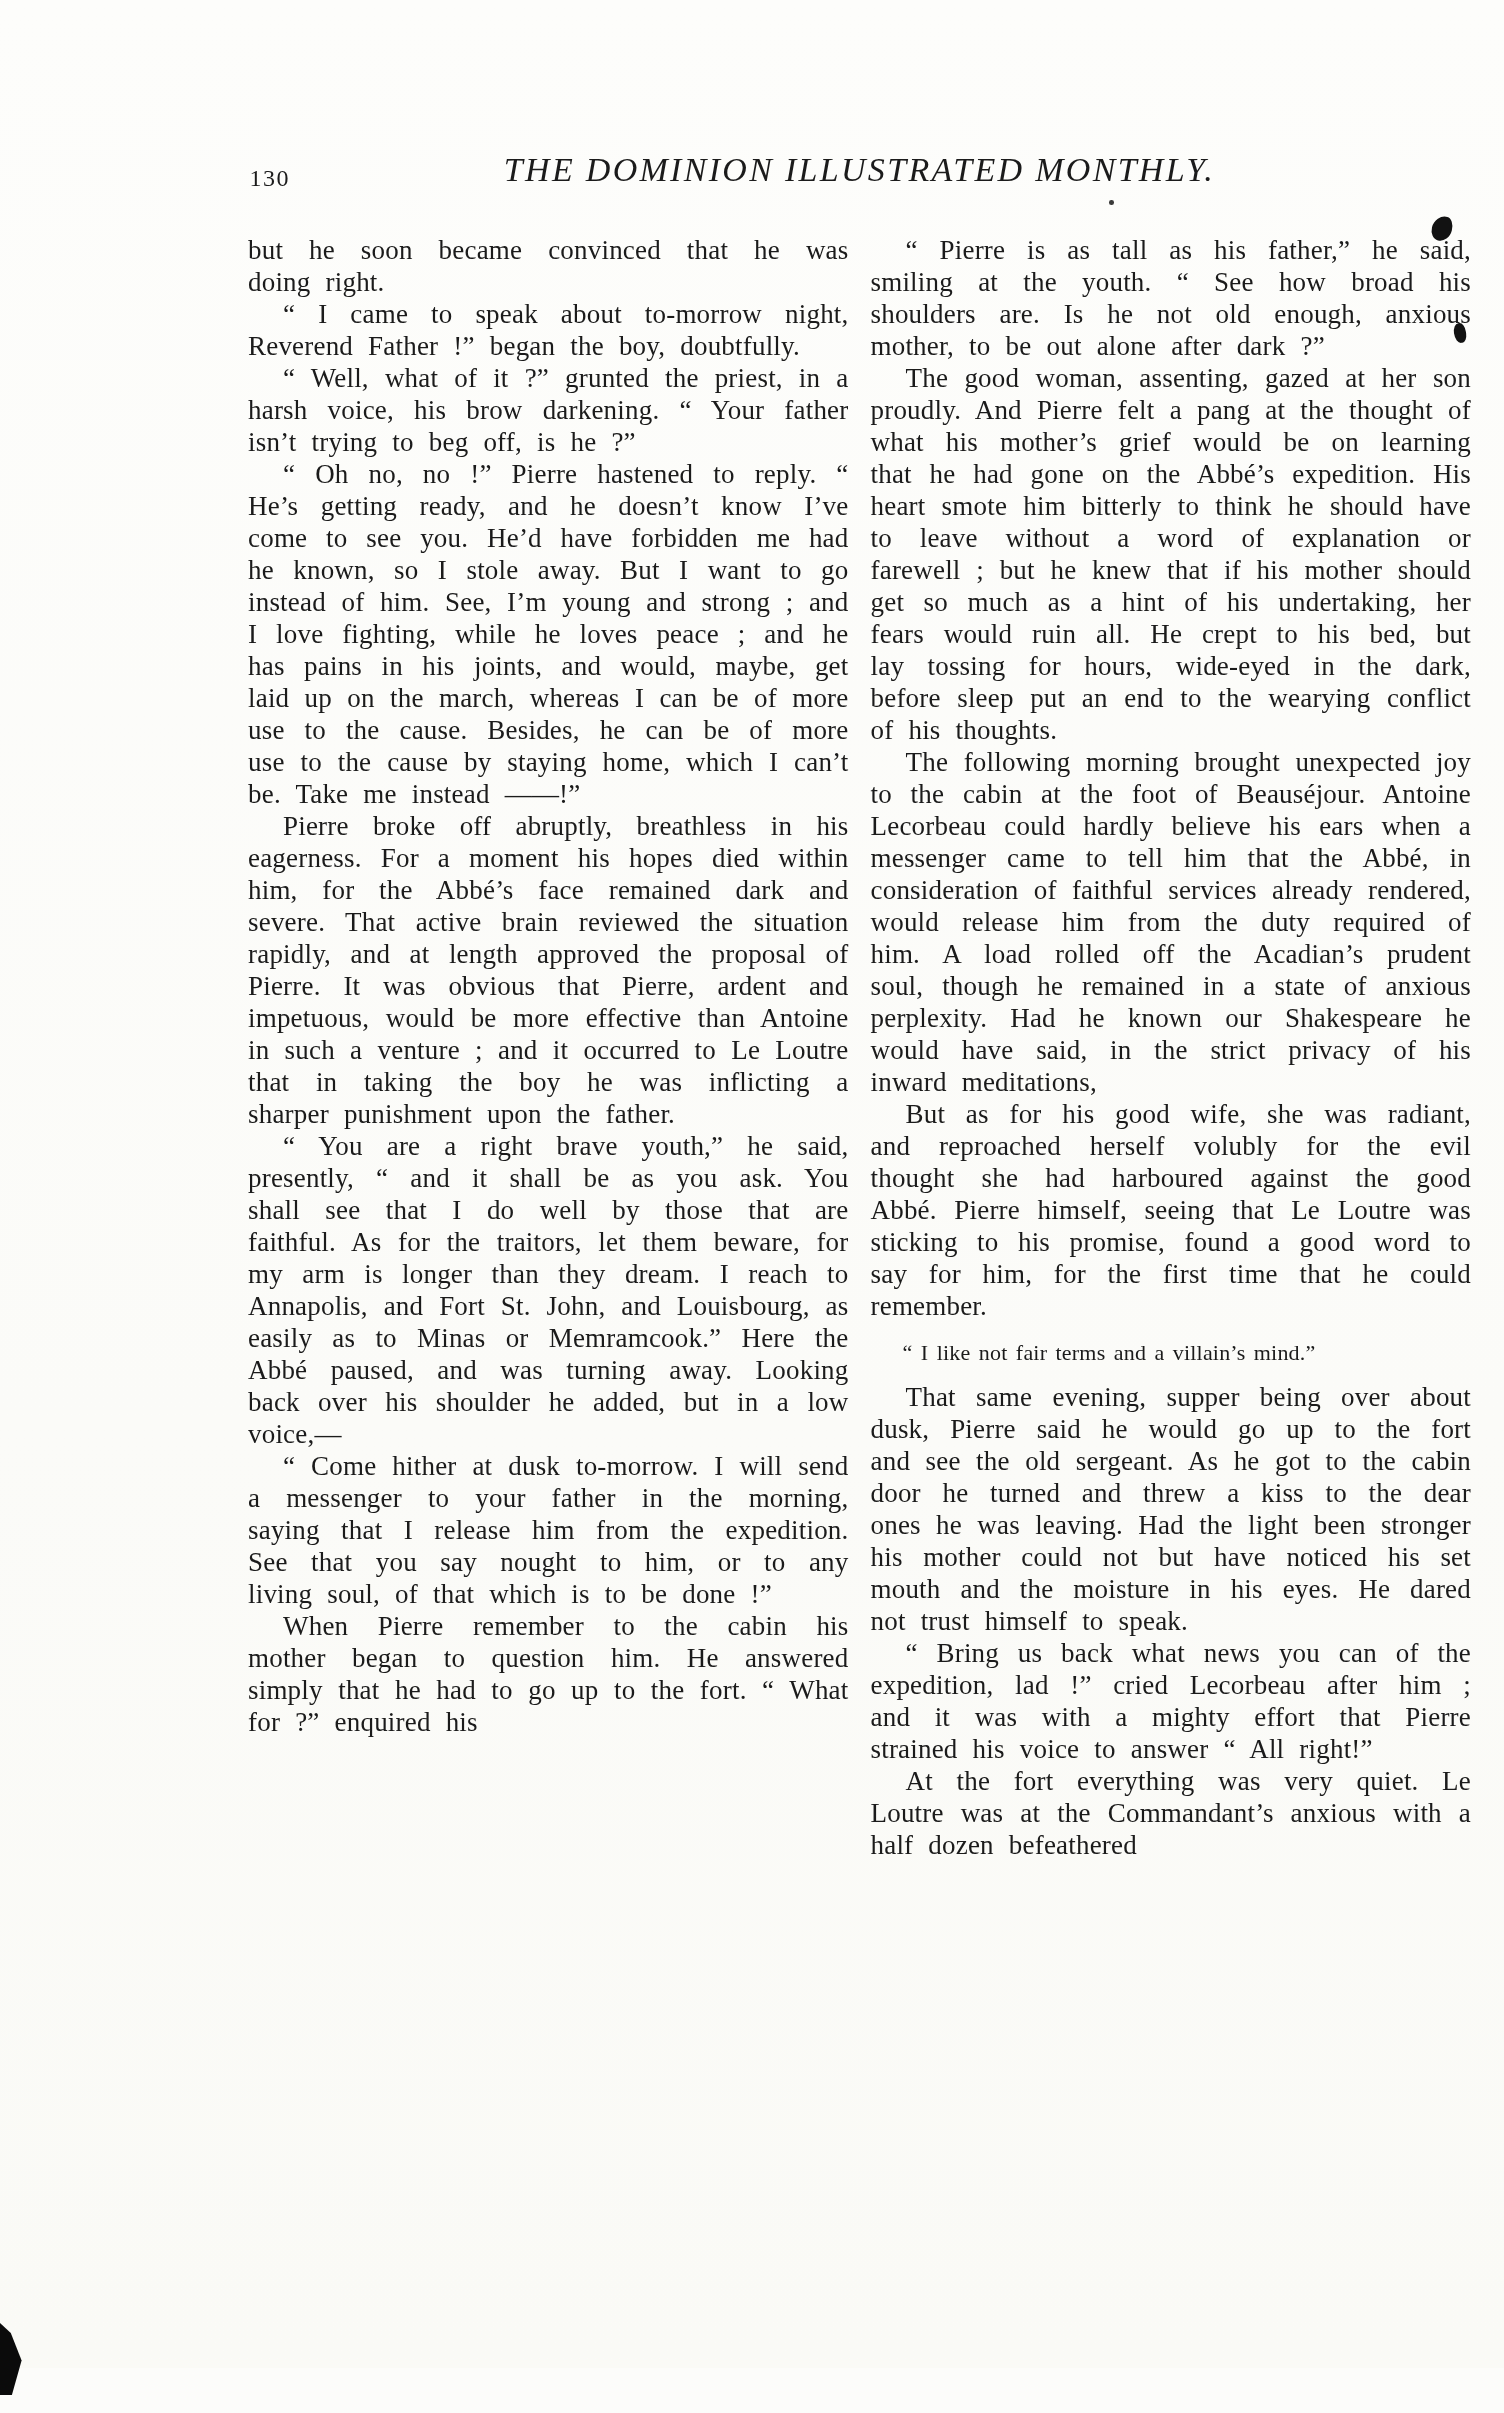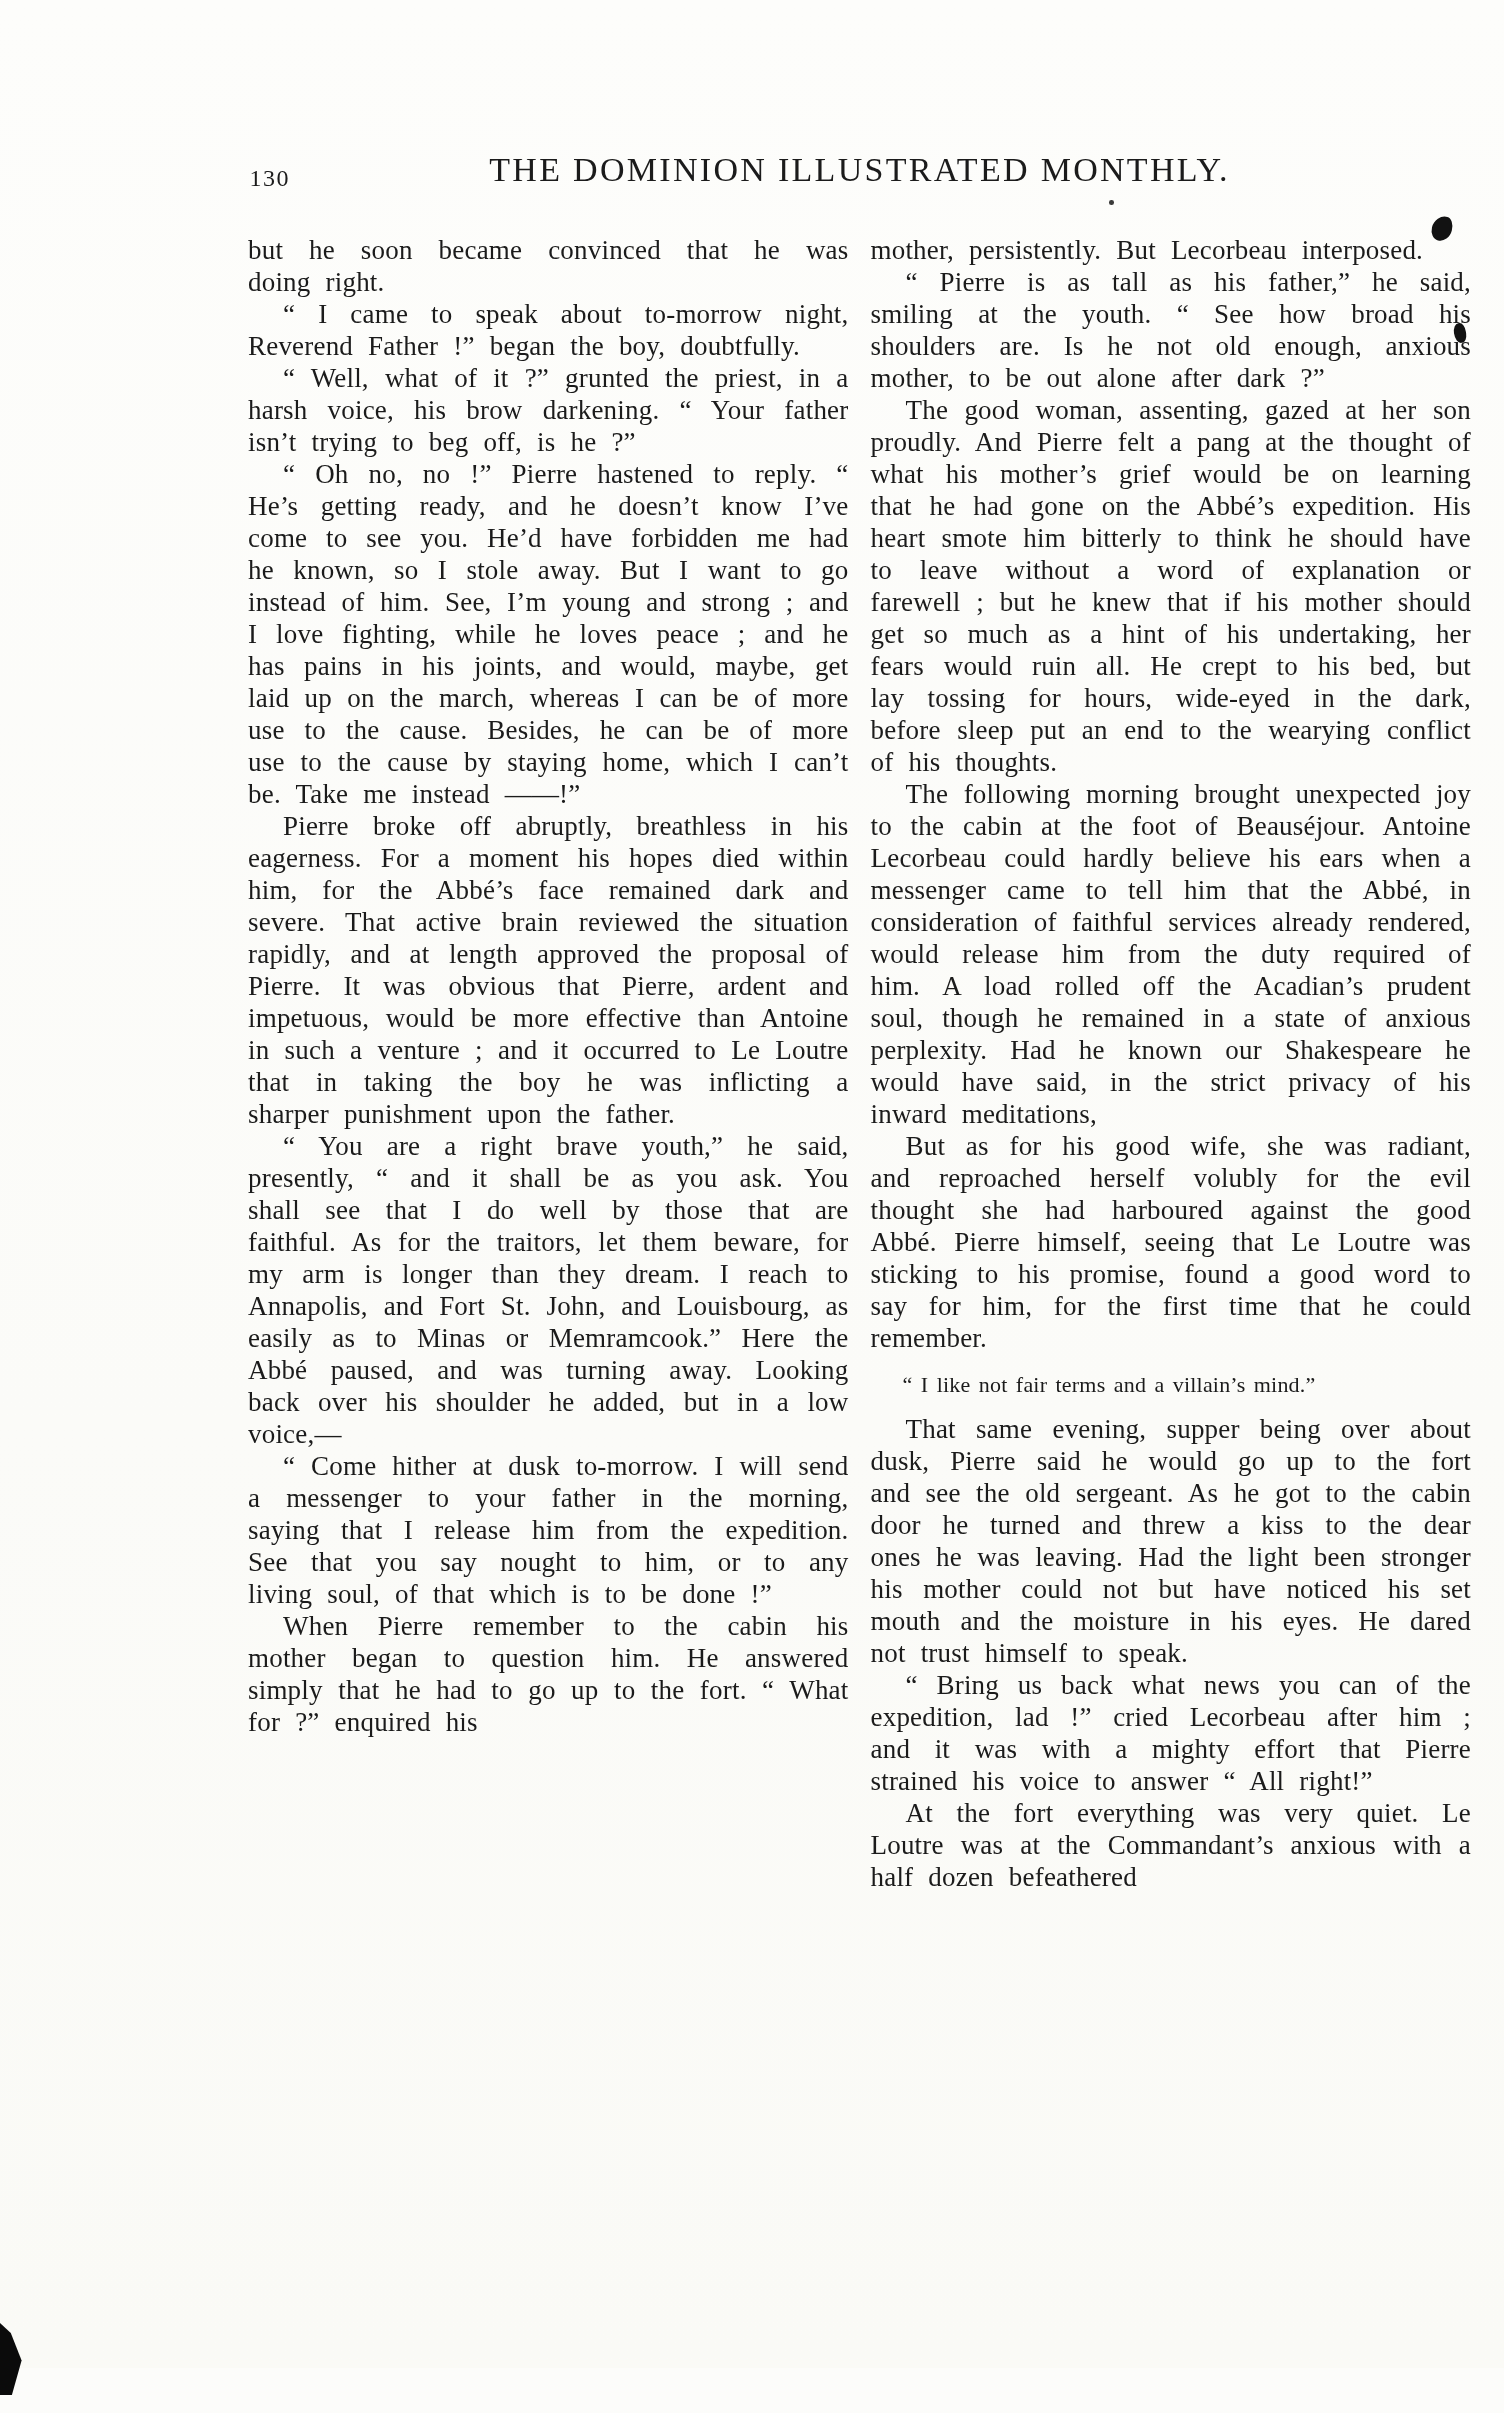--- a/index.html
+++ b/index.html
@@ -32,20 +32,21 @@
     position: absolute;
     left: 1.5px;
     top: 14px;
     font-size: 24px;
     letter-spacing: 1.5px;
   }
   .journal-title {
     margin: 0;
     text-align: center;
     font-size: 34px;
+    font-style: italic;
     font-weight: normal;
     letter-spacing: 2.3px;
     white-space: nowrap;
   }
   .header-dot {
     position: absolute;
     left: 861px;
     top: 49px;
     width: 4.6px;
     height: 4.6px;
@@ -130,21 +131,20 @@
           <p class="para noindent">but he soon became convinced that he was doing right.</p>
           <p class="para">“ I came to speak about to-morrow night, Reverend Father !” began the boy, doubtfully.</p>
           <p class="para">“ Well, what of it ?” grunted the priest, in a harsh voice, his brow darkening. “ Your father isn’t trying to beg off, is he ?”</p>
           <p class="para">“ Oh no, no !” Pierre hastened to reply. “ He’s getting ready, and he doesn’t know I’ve come to see you. He’d have forbidden me had he known, so I stole away. But I want to go instead of him. See, I’m young and strong ; and I love fighting, while he loves peace ; and he has pains in his joints, and would, maybe, get laid up on the march, whereas I can be of more use to the cause. Besides, he can be of more use to the cause by staying home, which I can’t be. Take me instead ——!”</p>
           <p class="para">Pierre broke off abruptly, breathless in his eagerness. For a moment his hopes died within him, for the Abbé’s face remained dark and severe. That active brain reviewed the situation rapidly, and at length approved the proposal of Pierre. It was obvious that Pierre, ardent and impetuous, would be more effective than Antoine in such a venture ; and it occurred to Le Loutre that in taking the boy he was inflicting a sharper punishment upon the father.</p>
           <p class="para">“ You are a right brave youth,” he said, presently, “ and it shall be as you ask. You shall see that I do well by those that are faithful. As for the traitors, let them beware, for my arm is longer than they dream. I reach to Annapolis, and Fort St. John, and Louisbourg, as easily as to Minas or Memramcook.” Here the Abbé paused, and was turning away. Looking back over his shoulder he added, but in a low voice,—</p>
           <p class="para">“ Come hither at dusk to-morrow. I will send a messenger to your father in the morning, saying that I release him from the expedition. See that you say nought to him, or to any living soul, of that which is to be done !”</p>
           <p class="para">When Pierre remember to the cabin his mother began to question him. He answered simply that he had to go up to the fort. “ What for ?” enquired his</p>
         </div>
       <div class="column">
-          <p class="para noindent">mother, persistently. But Lecorbeau interposed.</p>
           <p class="para">“ Pierre is as tall as his father,” he said, smiling at the youth. “ See how broad his shoulders are. Is he not old enough, anxious mother, to be out alone after dark ?”</p>
           <p class="para">The good woman, assenting, gazed at her son proudly. And Pierre felt a pang at the thought of what his mother’s grief would be on learning that he had gone on the Abbé’s expedition. His heart smote him bitterly to think he should have to leave without a word of explanation or farewell ; but he knew that if his mother should get so much as a hint of his undertaking, her fears would ruin all. He crept to his bed, but lay tossing for hours, wide-eyed in the dark, before sleep put an end to the wearying conflict of his thoughts.</p>
           <p class="para">The following morning brought unexpected joy to the cabin at the foot of Beauséjour. Antoine Lecorbeau could hardly believe his ears when a messenger came to tell him that the Abbé, in consideration of faithful services already rendered, would release him from the duty required of him. A load rolled off the Acadian’s prudent soul, though he remained in a state of anxious perplexity. Had he known our Shakespeare he would have said, in the strict privacy of his inward meditations,</p>
           <p class="para">But as for his good wife, she was radiant, and reproached herself volubly for the evil thought she had harboured against the good Abbé. Pierre himself, seeing that Le Loutre was sticking to his promise, found a good word to say for him, for the first time that he could remember.</p>
           <p class="para verse">“ I like not fair terms and a villain’s mind.”</p>
           <p class="para">That same evening, supper being over about dusk, Pierre said he would go up to the fort and see the old sergeant. As he got to the cabin door he turned and threw a kiss to the dear ones he was leaving. Had the light been stronger his mother could not but have noticed his set mouth and the moisture in his eyes. He dared not trust himself to speak.</p>
           <p class="para">“ Bring us back what news you can of the expedition, lad !” cried Lecorbeau after him ; and it was with a mighty effort that Pierre strained his voice to answer “ All right!”</p>
           <p class="para">At the fort everything was very quiet. Le Loutre was at the Commandant’s anxious with a half dozen befeathered</p>
         </div>
     </main>

